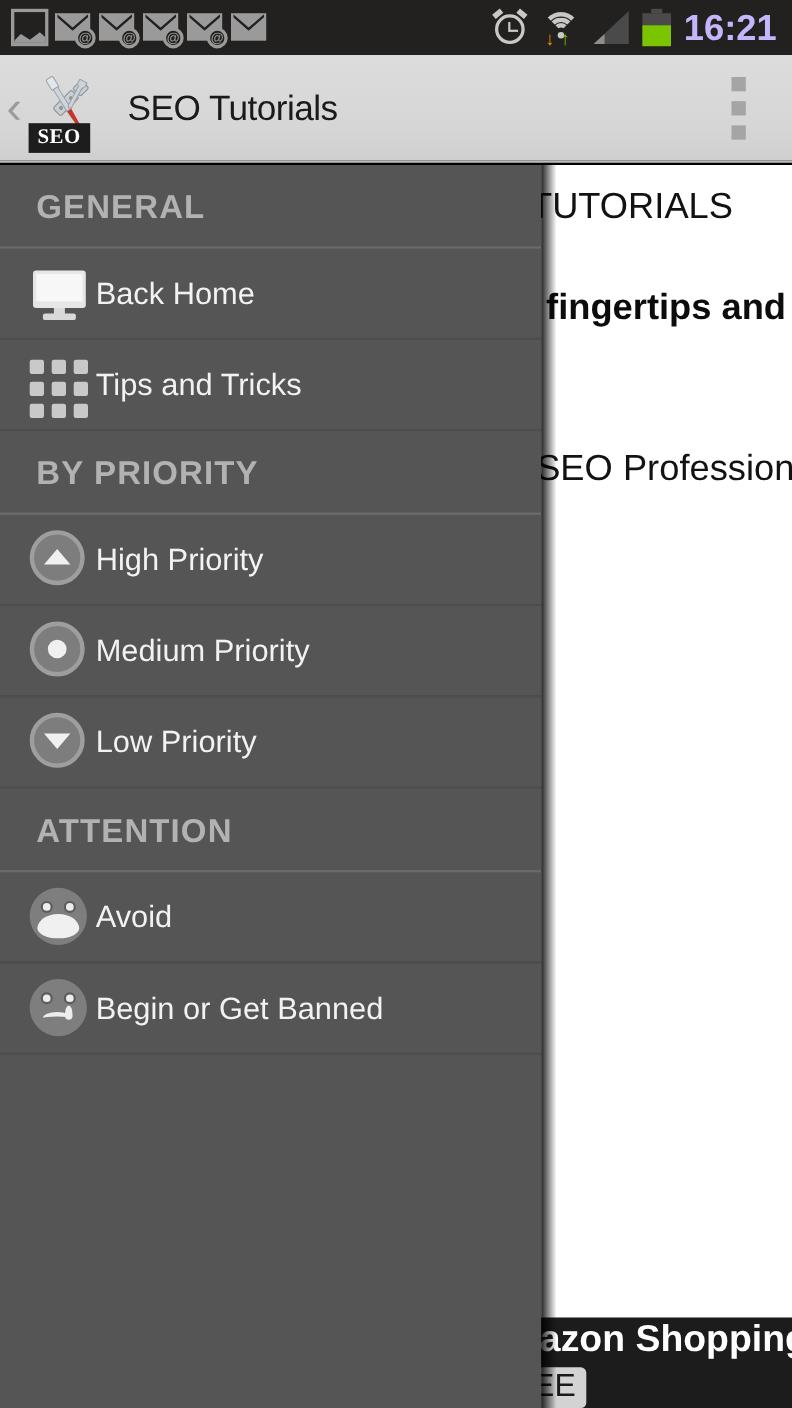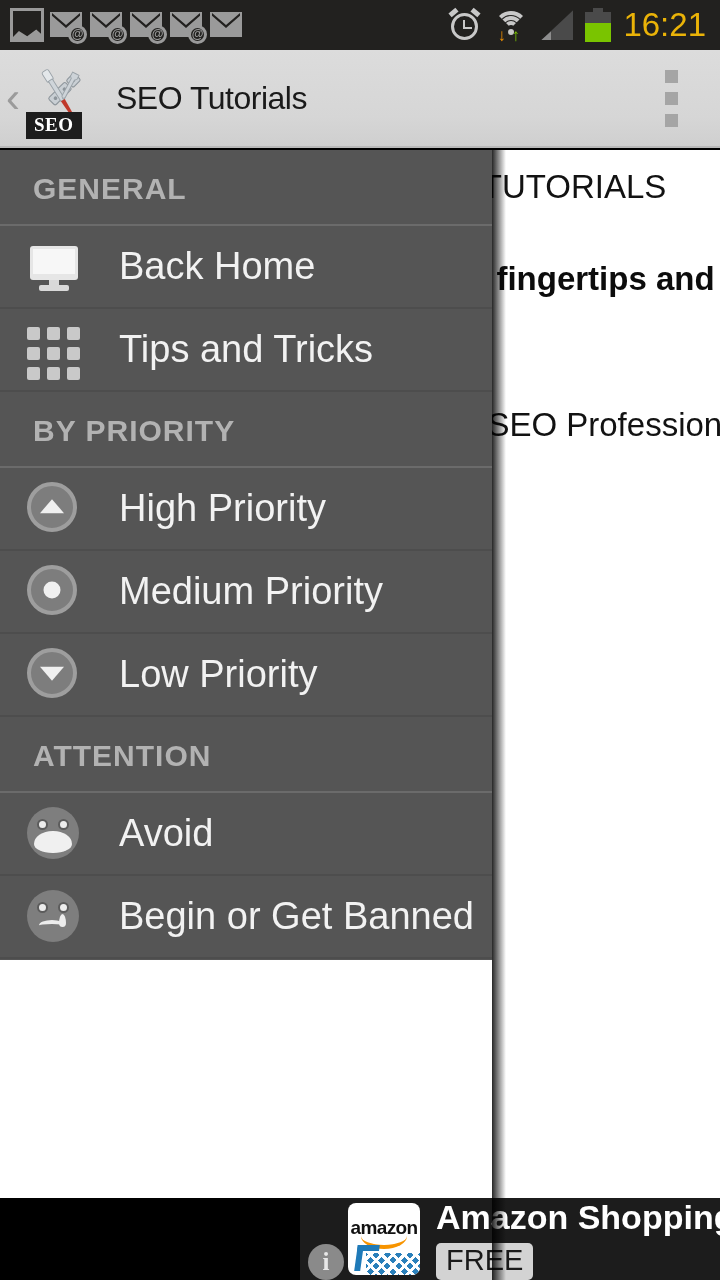--- a/index.html
+++ b/index.html
@@ -12,21 +12,21 @@
   #screen { position:relative; width:720px; height:1280px; overflow:hidden; background:#000; }
 
   
   .statusbar{
     position:absolute; left:0; top:0; width:720px; height:50px;
     background:#22211f; display:flex; align-items:center;
     padding:0 10px;
   }
   .sb-left{ display:flex; align-items:center; gap:6px; }
   .sb-right{ margin-left:auto; display:flex; align-items:center; gap:12px; padding-right:4px;}
-  .sb-time{ color:#eab308; font-size:33px; letter-spacing:0px; font-weight:400; }
+  .sb-time{ color:#c4b5fd; font-size:33px; letter-spacing:0px; font-weight:700; }
 
   .ic-photo{ width:34px; height:34px; border:3px solid #9a9a9a; position:relative; overflow:hidden;}
   .ic-photo:after{content:""; position:absolute; left:-2px; bottom:0; width:36px; height:13px;
     background:#9a9a9a; clip-path:polygon(0 100%,22% 38%,45% 78%,70% 26%,100% 100%);}
   .ic-mail{ width:34px; height:34px; position:relative;}
   .ic-mail .env{ position:absolute; left:0; top:4px; width:32px; height:25px; background:#9a9a9a;}
   .ic-mail .env:after{content:""; position:absolute; left:2px; top:1px; width:28px; height:22px;
     background:#22211f; clip-path:polygon(0 0,50% 55%,100% 0,100% 12%,50% 68%,0 12%);}
   .ic-mail .at{ position:absolute; right:-3px; bottom:-2px; width:19px; height:19px;
     border:3px solid #9a9a9a; border-radius:50%; background:#22211f;
@@ -114,36 +114,36 @@
   .ad-info{ position:absolute; left:8px; bottom:0px; width:36px; height:36px; border-radius:50%;
     background:#8a8a8a; color:#e8e8e8; font-size:25px; font-weight:700; text-align:center;
     line-height:36px; font-family:"Liberation Serif", serif;}
   .ad-text{ margin-left:16px; }
   .ad-title{ color:#fff; font-size:34px; font-weight:700; white-space:nowrap; }
   .ad-free{ margin-top:6px; display:inline-block; background:#d3d3d3; color:#1a1a1a;
     font-size:29px; padding:1px 10px 3px; border-radius:5px; }
 
   
   .drawer{
-    position:absolute; left:0; top:150px; width:492px; height:810px;
+    position:absolute; left:0; top:150px; width:492px; height:1130px;
     background:#555555;
   }
   .drawer-shadow{
     position:absolute; left:492px; top:150px; width:14px; height:1130px;
     background:linear-gradient(to right, rgba(0,0,0,.85), rgba(0,0,0,0));
   }
   .sec-head{
     color:#b2b2b2; font-size:30px; font-weight:700; letter-spacing:1px;
     padding:22px 0 18px 33px; border-bottom:2px solid #6b6b6b;
   }
   .drawer-item{
     display:flex; align-items:center; height:83px; border-bottom:2px solid #4d4d4d;
     padding-left:27px;
   }
-  .drawer-item .label{ color:#f2f2f2; font-size:38px; margin-left:38px; font-weight:400; }
+  .drawer-item .label{ color:#f2f2f2; font-size:28px; margin-left:6px; font-weight:400; }
 
   
   .di{ width:54px; height:54px; position:relative; flex:0 0 auto;}
   .ic-monitor .sc{ position:absolute; left:3px; top:6px; width:48px; height:34px;
      background:#e6e6e6; border-radius:3px;}
   .ic-monitor .sc:after{content:""; position:absolute; left:3px; top:3px; width:42px; height:25px;
      background:#f7f7f7;}
   .ic-monitor .nk{ position:absolute; left:22px; top:40px; width:10px; height:6px; background:#d9d9d9;}
   .ic-monitor .bs{ position:absolute; left:12px; top:45px; width:30px; height:6px; background:#d9d9d9;
      border-radius:2px;}

